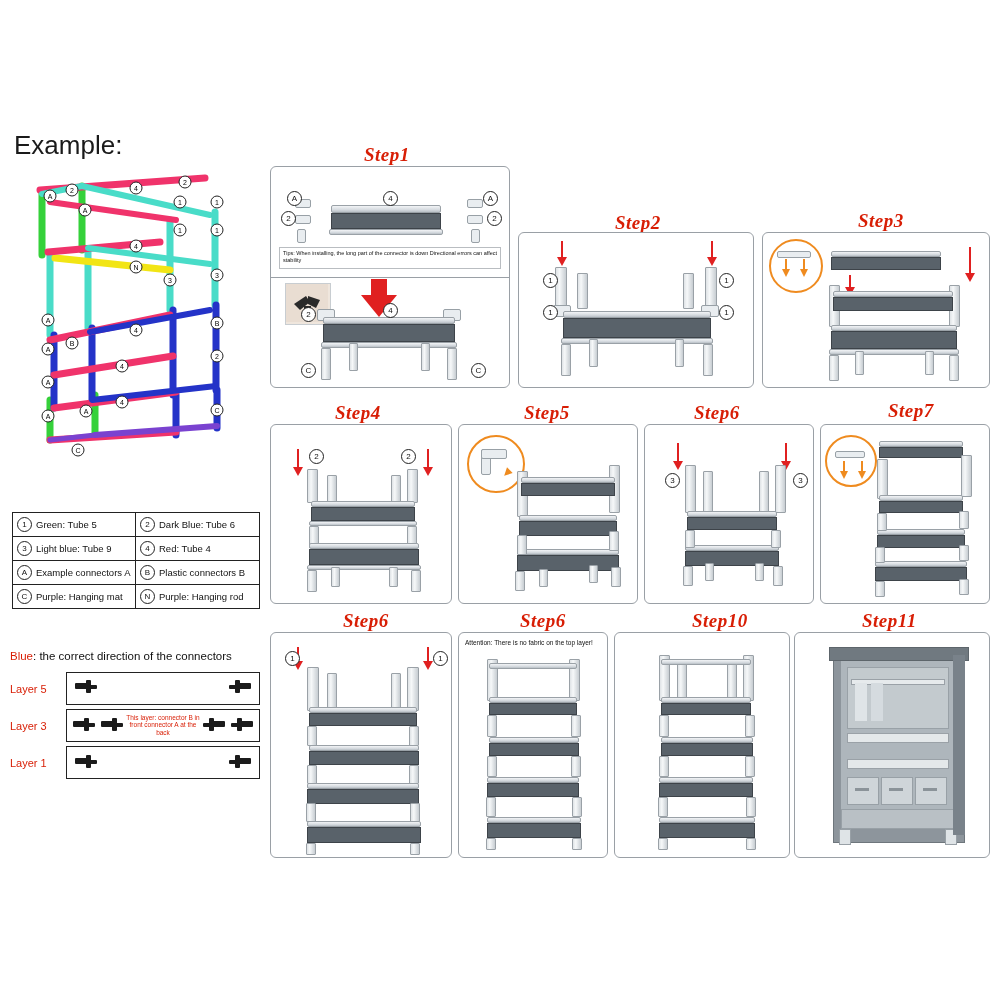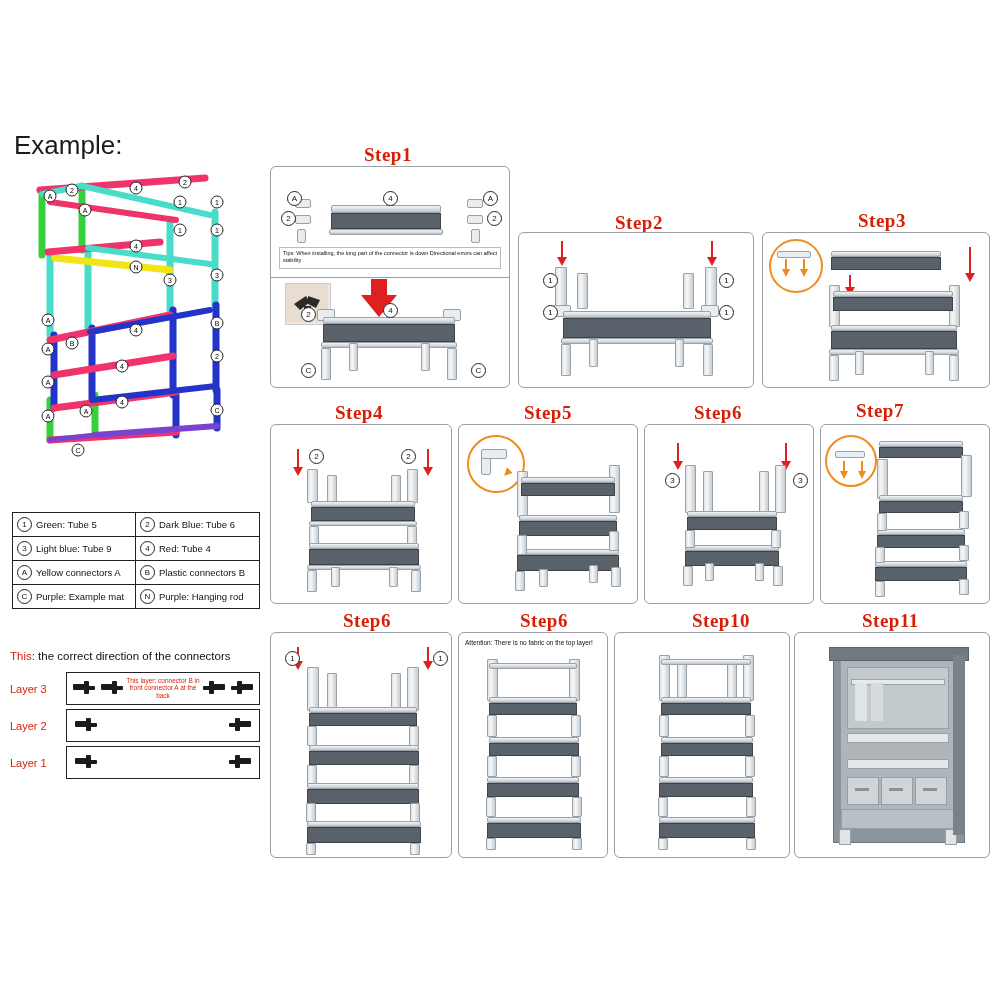--- a/index.html
+++ b/index.html
@@ -28,20 +28,21 @@
     position: absolute;
     border: 1px solid #9aa0a6;
     border-radius: 6px;
     background: #fff;
     box-sizing: border-box;
   }
   .step-title {
     position: absolute;
     color: #d81e05;
     font-weight: bold;
+    font-style: italic;
     font-family: "Liberation Serif", serif;
     font-size: 19px;
     letter-spacing: .5px;
     white-space: nowrap;
   }
   .note-red { color: #d81e05; }
 
   
   #example-title {
     left: 14px; top: 130px;
@@ -379,45 +380,60 @@
         <span>Light blue: Tube 9</span>
       </div>
       <div class="lcell">
         <span class="circ">4</span>
         <span>Red: Tube 4</span>
       </div>
     </div>
     <div class="lrow">
       <div class="lcell">
         <span class="circ">A</span>
-        <span>Yellow connectors A</span>
+        <span>Example connectors A</span>
       </div>
       <div class="lcell">
         <span class="circ">B</span>
         <span>Plastic connectors B</span>
       </div>
     </div>
     <div class="lrow">
       <div class="lcell">
         <span class="circ">C</span>
-        <span>Purple: Example mat</span>
+        <span>Purple: Hanging mat</span>
       </div>
       <div class="lcell">
         <span class="circ">N</span>
         <span>Purple: Hanging rod</span>
       </div>
     </div>
   </div>
 
   <div id="note-title">
-    <span class="note-red">This</span><span>: the correct direction of the connectors</span>
+    <span class="note-red">Blue</span><span>: the correct direction of the connectors</span>
   </div>
 
   <div id="layers">
 
+    <div class="layer-row">
+      <div class="layer-label">Layer 5</div>
+      <div class="layer-box">
+        <span class="conn" style="left:8px; top:7px;">
+          <span class="bar" style="left:0; top:3px; width:13px; height:6px;"></span>
+          <span class="bar" style="left:11px; top:0; width:5px; height:13px;"></span>
+          <span class="bar" style="left:15px; top:5px; width:7px; height:4px;"></span>
+        </span>
+        <span class="conn" style="right:8px; top:7px;">
+          <span class="bar" style="right:0; top:3px; width:13px; height:6px;"></span>
+          <span class="bar" style="right:11px; top:0; width:5px; height:13px;"></span>
+          <span class="bar" style="right:15px; top:5px; width:7px; height:4px;"></span>
+        </span>
+      </div>
+    </div>
 
 
     <div class="layer-row">
       <div class="layer-label">Layer 3</div>
       <div class="layer-box">
         <span class="conn" style="left:6px; top:8px;">
           <span class="bar" style="left:0; top:3px; width:13px; height:6px;"></span>
           <span class="bar" style="left:11px; top:0; width:5px; height:13px;"></span>
           <span class="bar" style="left:15px; top:5px; width:7px; height:4px;"></span>
         </span>
@@ -434,35 +450,20 @@
         <span class="conn" style="right:6px; top:8px;">
           <span class="bar" style="right:0; top:3px; width:13px; height:6px;"></span>
           <span class="bar" style="right:11px; top:0; width:5px; height:13px;"></span>
           <span class="bar" style="right:15px; top:5px; width:7px; height:4px;"></span>
         </span>
         <span class="layer3-text">This layer: connector B in front
 connector A at the back</span>
       </div>
     </div>
 
-    <div class="layer-row">
-      <div class="layer-label">Layer 2</div>
-      <div class="layer-box">
-        <span class="conn" style="left:8px; top:8px;">
-          <span class="bar" style="left:0; top:3px; width:13px; height:6px;"></span>
-          <span class="bar" style="left:11px; top:0; width:5px; height:13px;"></span>
-          <span class="bar" style="left:15px; top:5px; width:7px; height:4px;"></span>
-        </span>
-        <span class="conn" style="right:8px; top:8px;">
-          <span class="bar" style="right:0; top:3px; width:13px; height:6px;"></span>
-          <span class="bar" style="right:11px; top:0; width:5px; height:13px;"></span>
-          <span class="bar" style="right:15px; top:5px; width:7px; height:4px;"></span>
-        </span>
-      </div>
-    </div>
 
     <div class="layer-row">
       <div class="layer-label">Layer 1</div>
       <div class="layer-box">
         <span class="conn" style="left:8px; top:8px;">
           <span class="bar" style="left:0; top:3px; width:13px; height:6px;"></span>
           <span class="bar" style="left:11px; top:0; width:5px; height:13px;"></span>
           <span class="bar" style="left:15px; top:5px; width:7px; height:4px;"></span>
         </span>
         <span class="conn" style="right:8px; top:8px;">
@@ -671,21 +672,21 @@
       <div class="shelf" style="left:40px; top:126px; width:94px; height:15px;"></div>
       <div class="post" style="left:40px; top:105px; width:10px; height:18px;"></div>
       <div class="post" style="left:126px; top:105px; width:10px; height:18px;"></div>
       <div class="post" style="left:38px; top:141px; width:10px; height:20px;"></div>
       <div class="post" style="left:128px; top:141px; width:10px; height:20px;"></div>
       <div class="post" style="left:60px; top:138px; width:9px; height:18px;"></div>
       <div class="post" style="left:110px; top:138px; width:9px; height:18px;"></div>
     </div>
   </div>
 
-  <div class="step-title" style="left:856px; top:400px;">Step7</div>
+  <div class="step-title" style="left:888px; top:400px;">Step7</div>
   <div class="panel" style="left:820px; top:424px; width:170px; height:180px;">
     <div class="rack">
       <div class="callout" style="left:4px; top:10px; width:52px; height:52px;"></div>
       <div class="joint" style="left:14px; top:26px; width:30px; height:7px;"></div>
       <div class="arrow-stem-o" style="left:22px; top:36px; height:10px;"></div>
       <div class="arrow-orange" style="left:19px; top:46px;"></div>
       <div class="arrow-stem-o" style="left:40px; top:36px; height:10px;"></div>
       <div class="arrow-orange" style="left:37px; top:46px;"></div>
 
       <div class="rail" style="left:58px; top:16px; width:84px; height:6px;"></div>

